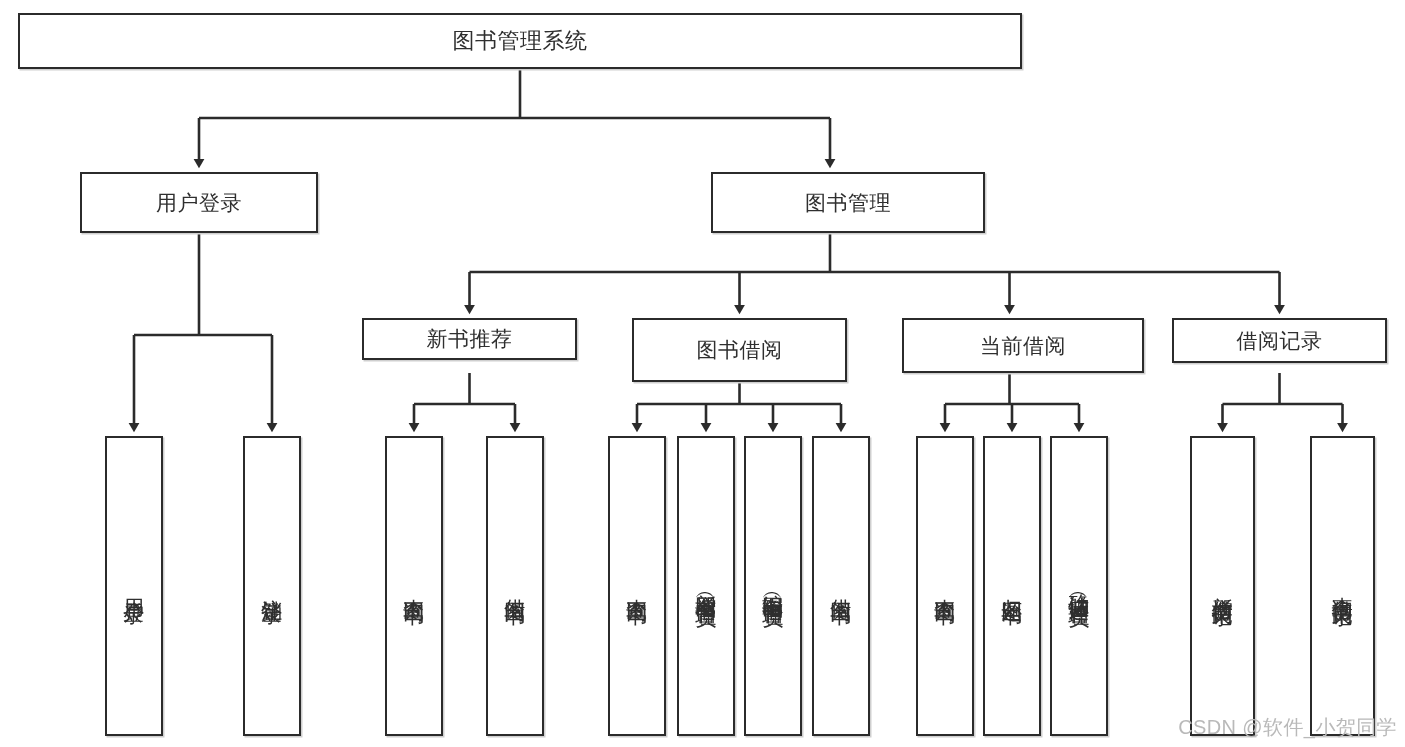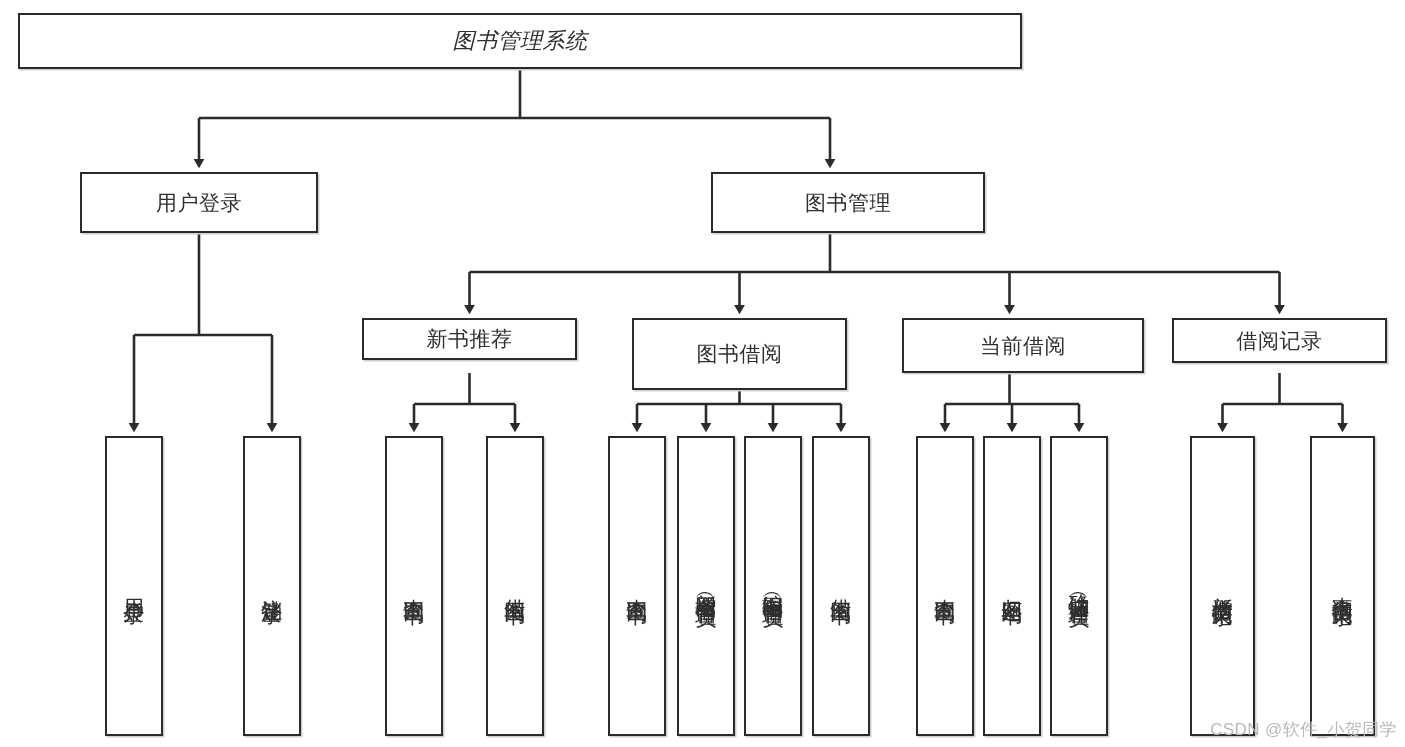--- a/index.html
+++ b/index.html
@@ -46,27 +46,27 @@
     white-space: nowrap;
     text-align: center;
   }
   .node-box.vertical .node-label {
     writing-mode: vertical-rl;
     text-orientation: upright;
     letter-spacing: 2px;
     font-size: 21px;
     white-space: nowrap;
   }
-  .node-box.root .node-label { font-size: 22px; font-style: italic; }
+  .node-box.root .node-label { font-size: 22px; }
   #watermark {
     position: absolute;
     right: 8px;
     bottom: 6px;
     color: #b9b9b9;
-    font-size: 17px;
+    font-size: 20px;
     letter-spacing: 0.4px;
     white-space: nowrap;
     pointer-events: none;
   }
 </style>
 </head>
 <body>
 
 <div id="diagram-root">
 
@@ -119,21 +119,21 @@
       </div>
       <div class="node-box level1" style="left: 80px; top: 172px; width: 238px; height: 61px;">
         <span class="node-label">用户登录</span>
       </div>
       <div class="node-box level1" style="left: 711px; top: 172px; width: 274px; height: 61px;">
         <span class="node-label">图书管理</span>
       </div>
       <div class="node-box level2" style="left: 362px; top: 318px; width: 215px; height: 42px;">
         <span class="node-label">新书推荐</span>
       </div>
-      <div class="node-box level2" style="left: 632px; top: 318px; width: 215px; height: 72px; justify-content: center;">
+      <div class="node-box level2" style="left: 632px; top: 318px; width: 215px; height: 64px; justify-content: center;">
         <span class="node-label">图书借阅</span>
       </div>
       <div class="node-box level2" style="left: 902px; top: 318px; width: 242px; height: 55px;">
         <span class="node-label">当前借阅</span>
       </div>
       <div class="node-box level2" style="left: 1172px; top: 318px; width: 215px; height: 45px;">
         <span class="node-label">借阅记录</span>
       </div>
       <div class="node-box leaf vertical" style="left: 105px; top: 436px; width: 58px; height: 300px;">
         <span class="node-label">用户登录</span>

